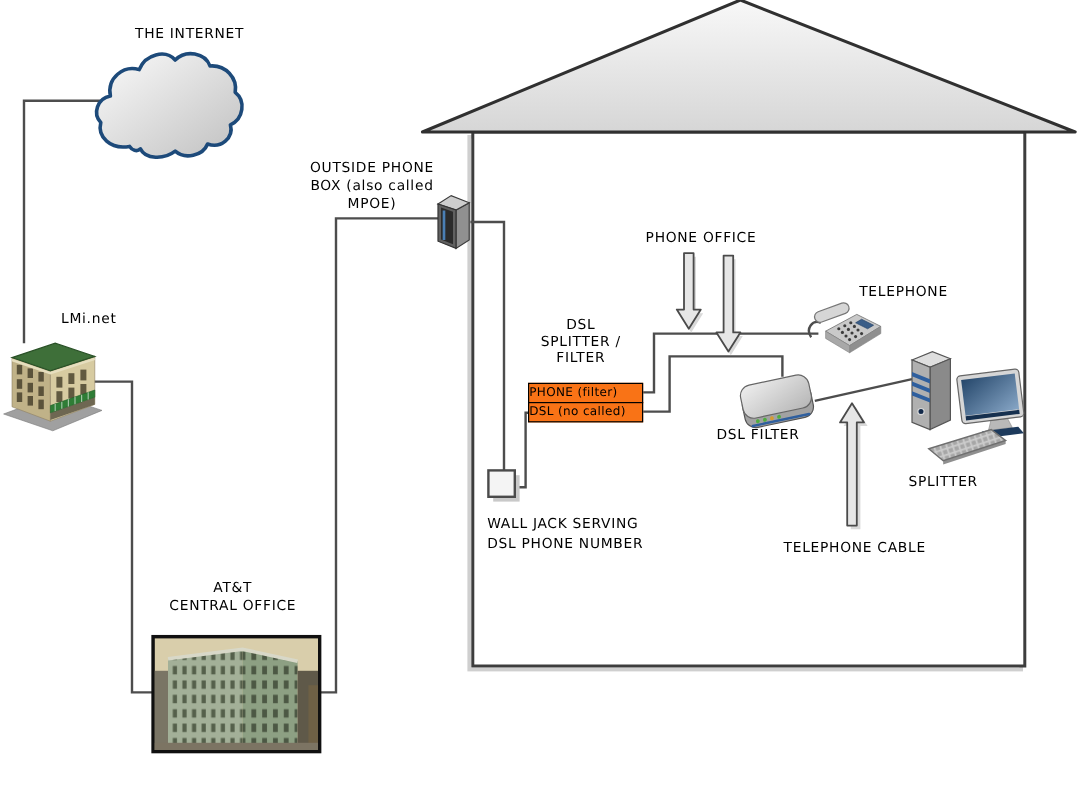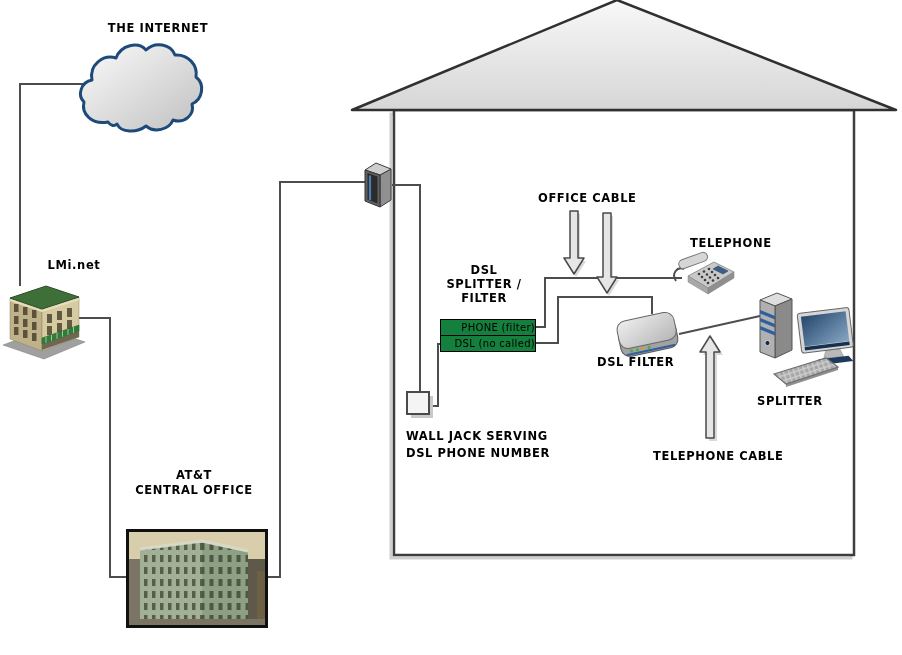--- a/index.html
+++ b/index.html
@@ -1,25 +1,25 @@
 <!DOCTYPE html>
 <html><head>
 <meta charset="utf-8">
 <style>
   html,body{margin:0;padding:0;background:#fff;}
   .stage{position:relative;width:902px;height:655px;background:#fff;overflow:hidden;
          font-family:"DejaVu Sans","Liberation Sans",sans-serif;}
   svg{position:absolute;display:block;}
-  .lbl{position:absolute;font-weight:bold;font-size:11.5px;letter-spacing:.6px;
+  .lbl{position:absolute;font-weight:normal;font-size:11.5px;letter-spacing:.6px;
        color:#000;white-space:pre-line;line-height:15px;}
   .center{text-align:center;}
   .splitter-lbl{line-height:14px;}
   .jack-lbl{line-height:16.5px;}
   .port{position:absolute;left:440px;width:94px;height:15px;border:1px solid #000;
-        background:#15803d;font-size:10px;line-height:15px;text-align:right;
+        background:#f97316;font-size:10px;line-height:15px;text-align:left;
         letter-spacing:.3px;color:#000;}
 </style>
 </head>
 <body>
 
 <div class="stage">
 
   <svg width="902" height="655" viewBox="0 0 902 655" style="left:0;top:0">
     <defs>
       <linearGradient id="roofGrad" x1="0" y1="0" x2="0" y2="1">
@@ -215,24 +215,27 @@
       <polygon points="40,96 92,79 92,82 40,99" fill="#8f8f8f"></polygon>
       <polygon points="28,86 80,70 92,79 40,96" fill="url(#keys)" stroke="#6f6f6f" stroke-width="1.2"></polygon>
     </g>
   </svg>
 
   <div class="port" style="top:319px">PHONE (filter)</div>
   <div class="port" style="top:335px">DSL (no called)</div>
 
   <div class="lbl center" style="left:78px;top:21px;width:160px">THE INTERNET</div>
   <div class="lbl center" style="left:36px;top:258px;width:76px">LMi.net</div>
-  <div class="lbl center" style="left:120px;top:468px;width:148px">AT&amp;T
+  <div class="lbl center" style="left:240px;top:132px;width:140px">OUTSIDE PHONE
+BOX (also called
+MPOE)</div>
+  <div class="lbl center" style="left:120px;top:482px;width:148px">AT&amp;T
 CENTRAL OFFICE</div>
-  <div class="lbl" style="left:538px;top:191px">OFFICE CABLE</div>
-  <div class="lbl" style="left:690px;top:236px">TELEPHONE</div>
+  <div class="lbl" style="left:538px;top:191px">PHONE OFFICE</div>
+  <div class="lbl" style="left:716px;top:236px">TELEPHONE</div>
   <div class="lbl center splitter-lbl" style="left:424px;top:263px;width:120px">DSL
 SPLITTER /
 FILTER</div>
   <div class="lbl jack-lbl" style="left:406px;top:428px">WALL JACK SERVING
 DSL PHONE NUMBER</div>
   <div class="lbl" style="left:597px;top:355px">DSL FILTER</div>
   <div class="lbl" style="left:653px;top:449px">TELEPHONE CABLE</div>
   <div class="lbl" style="left:757px;top:394px">SPLITTER</div>
 </div>
 

